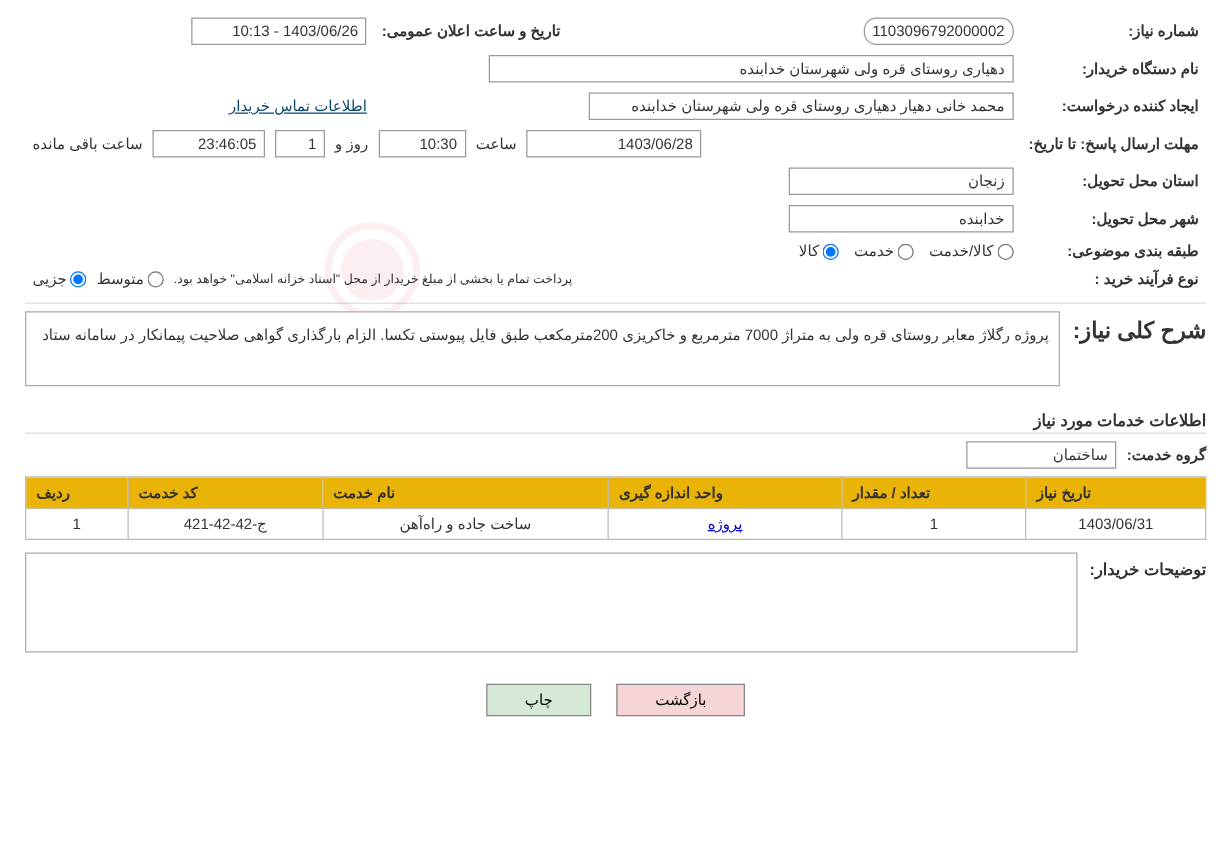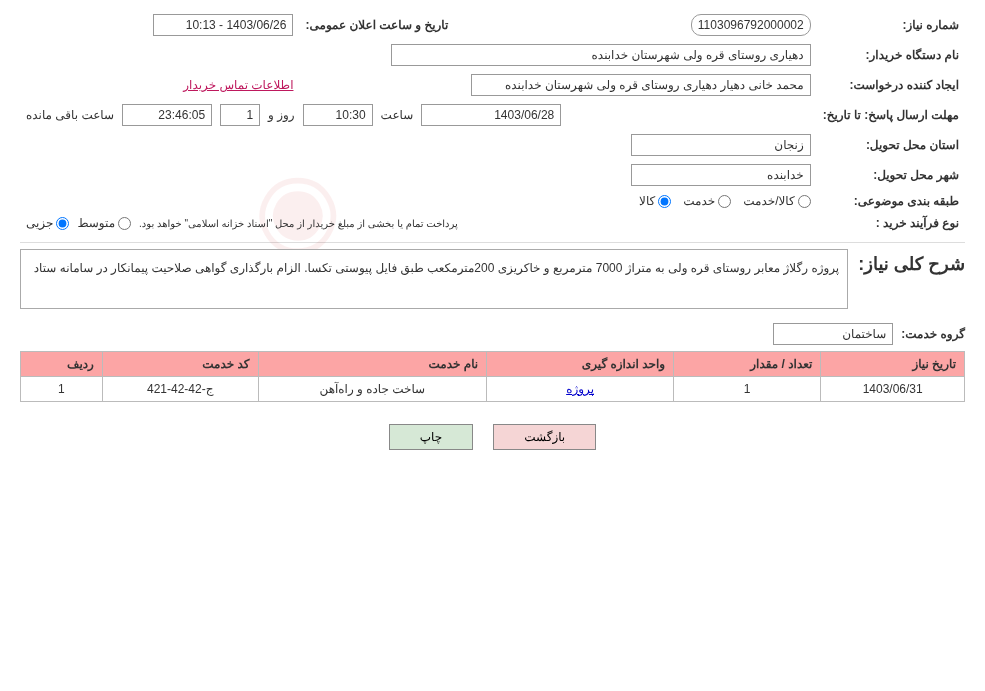--- a/index.html
+++ b/index.html
@@ -61,21 +61,21 @@
       min-width: 420px;
     }
     .input-box-narrow {
       min-width: 120px;
       border-radius: 10px;
     }
     .input-box-date {
       min-width: 140px;
     }
     .link-blue {
-      color: #be185d;
+      color: #0c4a6e;
       text-decoration: underline;
       cursor: pointer;
     }
     .radio-group {
       display: flex;
       align-items: center;
       gap: 12px;
     }
     .radio-item {
       display: flex;
@@ -98,24 +98,24 @@
       text-align: right;
       line-height: 1.8;
       margin-bottom: 6px;
     }
     .service-table {
       width: 100%;
       border-collapse: collapse;
       margin-bottom: 10px;
     }
     .service-table th {
-      background: #fca5a5;
+      background: #eab308;
       border: 1px solid #bbb;
       padding: 5px 8px;
-      text-align: right;
+      text-align: left;
       font-weight: bold;
     }
     .service-table td {
       border: 1px solid #bbb;
       padding: 5px 8px;
       text-align: center;
     }
     .service-table td.link-blue {
       color: #0000cc;
     }
@@ -318,20 +318,21 @@
 
     <hr class="divider">
 
     <div style="display:flex;align-items:flex-start;gap:10px;margin-bottom:8px;position:relative;z-index:1;">
       <div style="font-weight:bold;font-size:18px;min-width:100px;text-align:right;padding-top:4px;">شرح کلی نیاز:</div>
       <div style="flex:1;">
         <div class="description-box">پروژه رگلاژ معابر روستای قره ولی به متراژ 7000 مترمربع و خاکریزی 200مترمکعب طبق فایل پیوستی تکسا. الزام بارگذاری گواهی صلاحیت پیمانکار در سامانه ستاد</div>
       </div>
     </div>
 
+    <div class="section-title" style="position:relative;z-index:1;">اطلاعات خدمات مورد نیاز</div>
 
     <div style="display:flex;align-items:center;gap:8px;margin-bottom:6px;position:relative;z-index:1;">
       <span style="font-weight:bold;">گروه خدمت:</span>
       <span class="input-box" style="min-width:120px;">ساختمان</span>
     </div>
 
     <table class="service-table" style="position:relative;z-index:1;">
       <thead>
         <tr>
           <th>تاریخ نیاز</th>
@@ -347,19 +348,25 @@
       <td>1403/06/31</td>
       <td>1</td>
       <td class="link-blue">پروژه</td>
       <td>ساخت جاده و راه‌آهن</td>
       <td>ج-42-42-421</td>
       <td>1</td>
     </tr>
         </tbody>
     </table>
 
+    <div class="buyer-desc-section" style="position:relative;z-index:1;">
+      <div class="buyer-desc-label">توضیحات خریدار:</div>
+      <div style="flex:1;">
+        <textarea class="textarea-box" style=""></textarea>
+      </div>
+    </div>
 
     <div class="buttons-row" style="position:relative;z-index:1;">
       <button class="btn btn-back">بازگشت</button>
       <button class="btn btn-print">چاپ</button>
     </div>
   </div>
 </div>
 
 </body></html>

